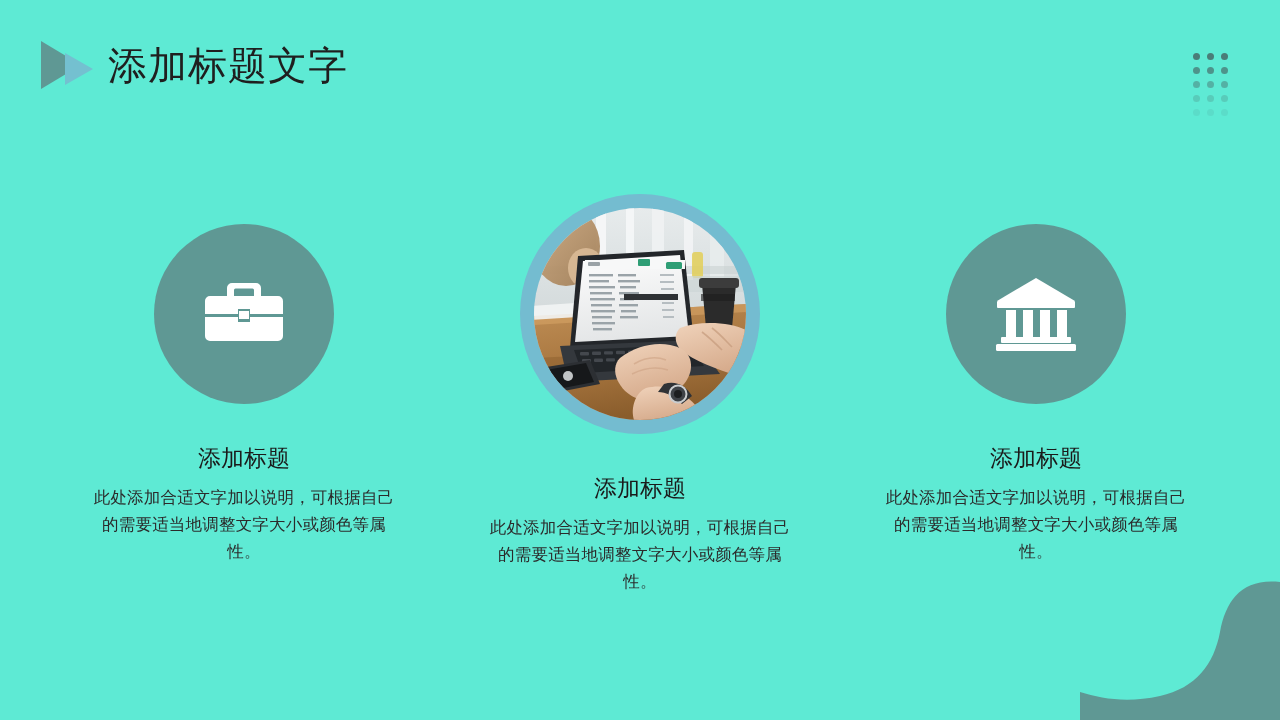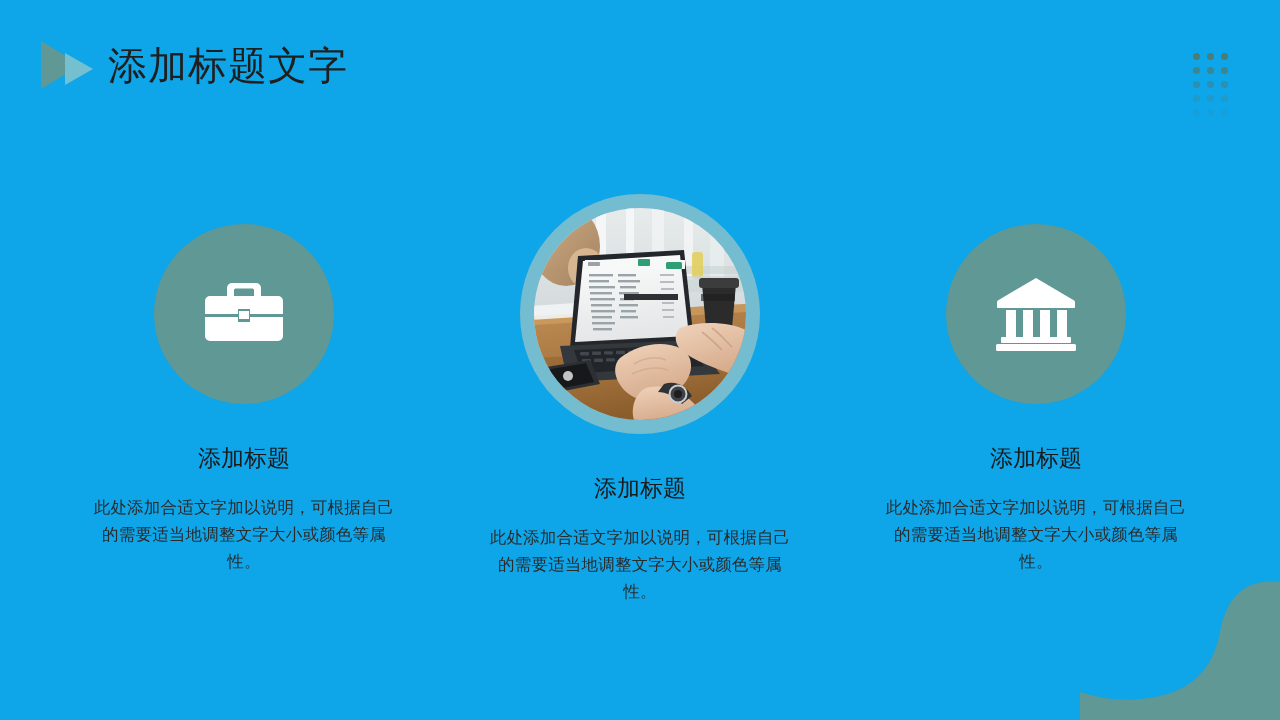--- a/index.html
+++ b/index.html
@@ -12,21 +12,21 @@
     height: 720px;
     overflow: hidden;
     font-family: "Liberation Serif", "DejaVu Serif", serif;
     position: relative;
   }
 
   
   .slide {
     position: absolute;
     inset: 0;
-    background: #0ea5e9;
+    background: #5eead4;
     overflow: hidden;
   }
 
   
   .header {
     position: absolute;
     left: 0;
     top: 0;
     width: 1280px;
     height: 130px;
@@ -136,21 +136,21 @@
   .col-title {
     margin-top: 40px;
     font-family: "Liberation Serif", "DejaVu Serif", serif;
     font-weight: normal;
     font-size: 23px;
     line-height: 30px;
     color: #1a1a1a;
     text-align: center;
   }
   .col-body {
-    margin-top: 20px;
+    margin-top: 10px;
     width: 312px;
     font-family: "Liberation Serif", "DejaVu Serif", serif;
     font-size: 16.5px;
     line-height: 27px;
     color: #2b2b2b;
     text-align: center;
     letter-spacing: 0.2px;
   }
 
   

